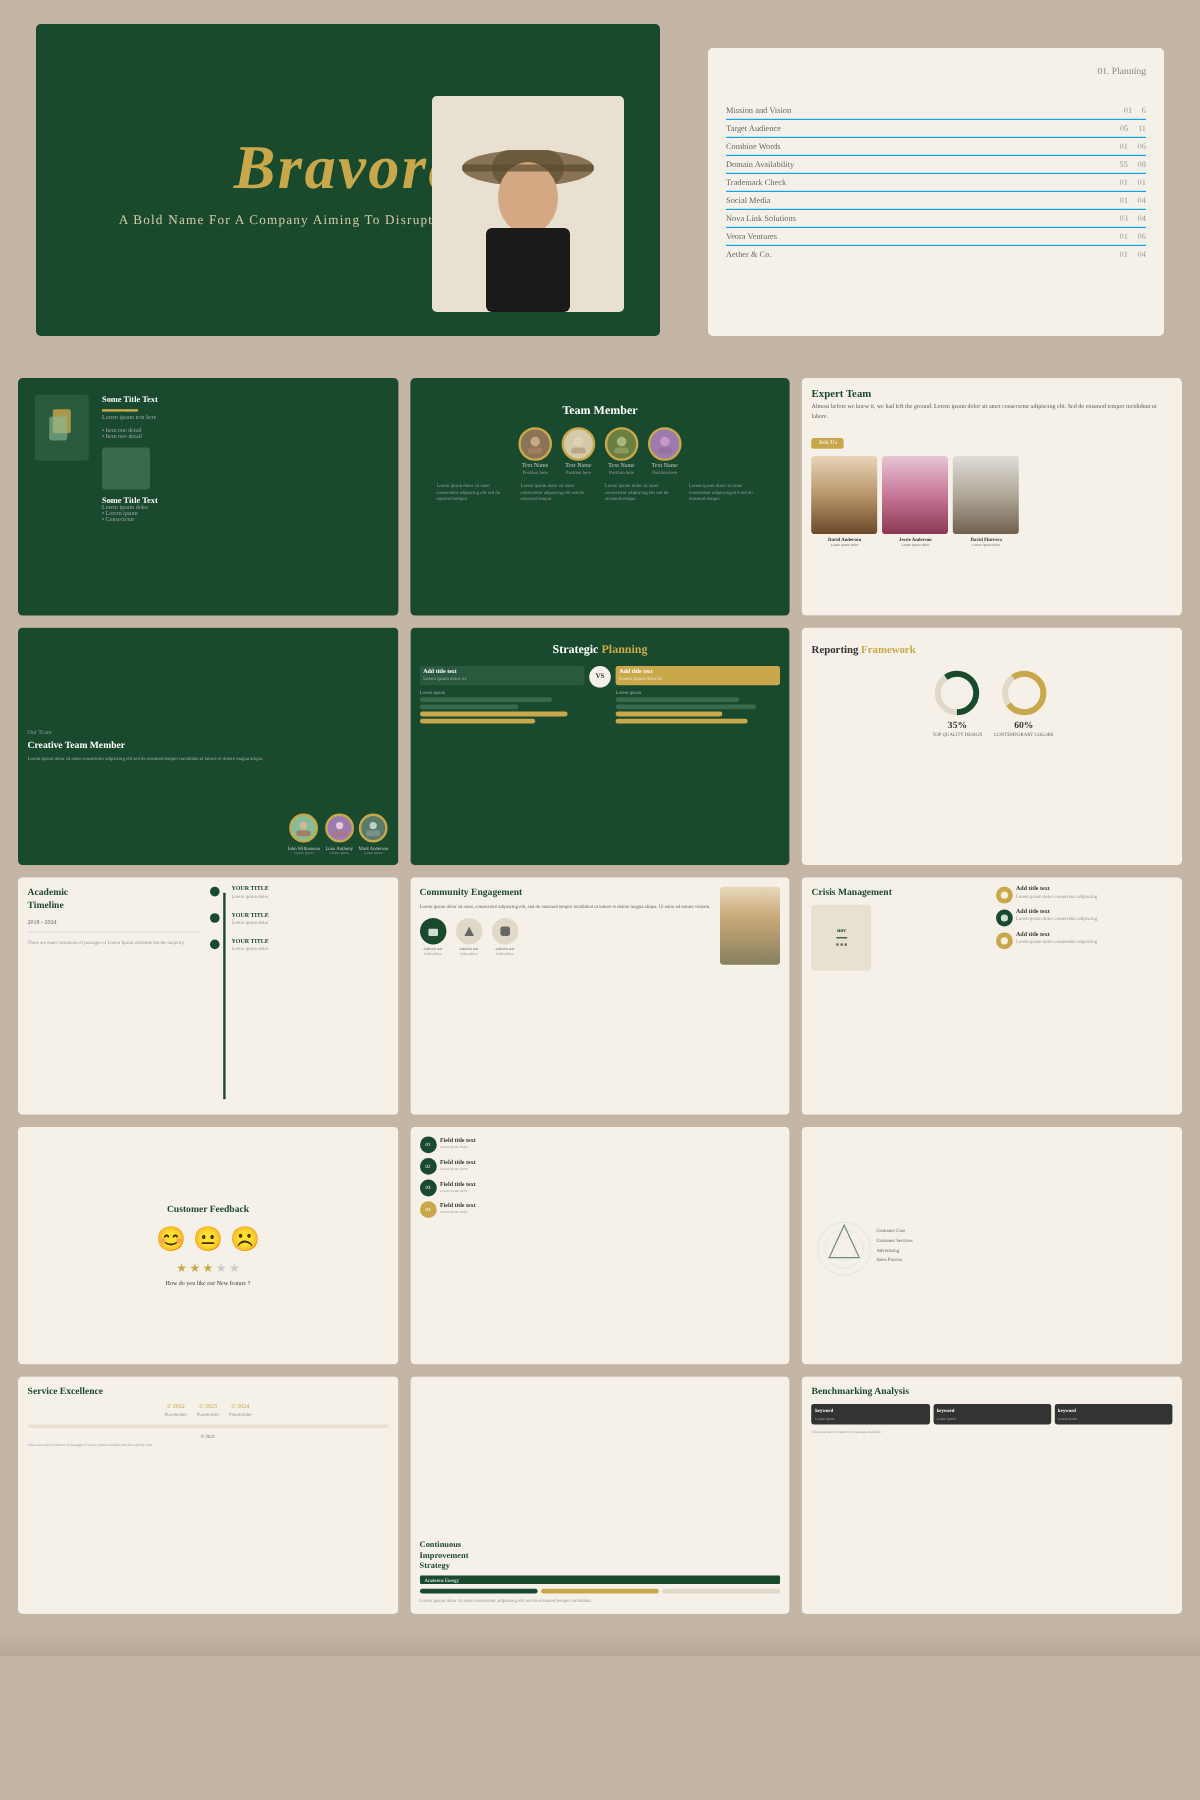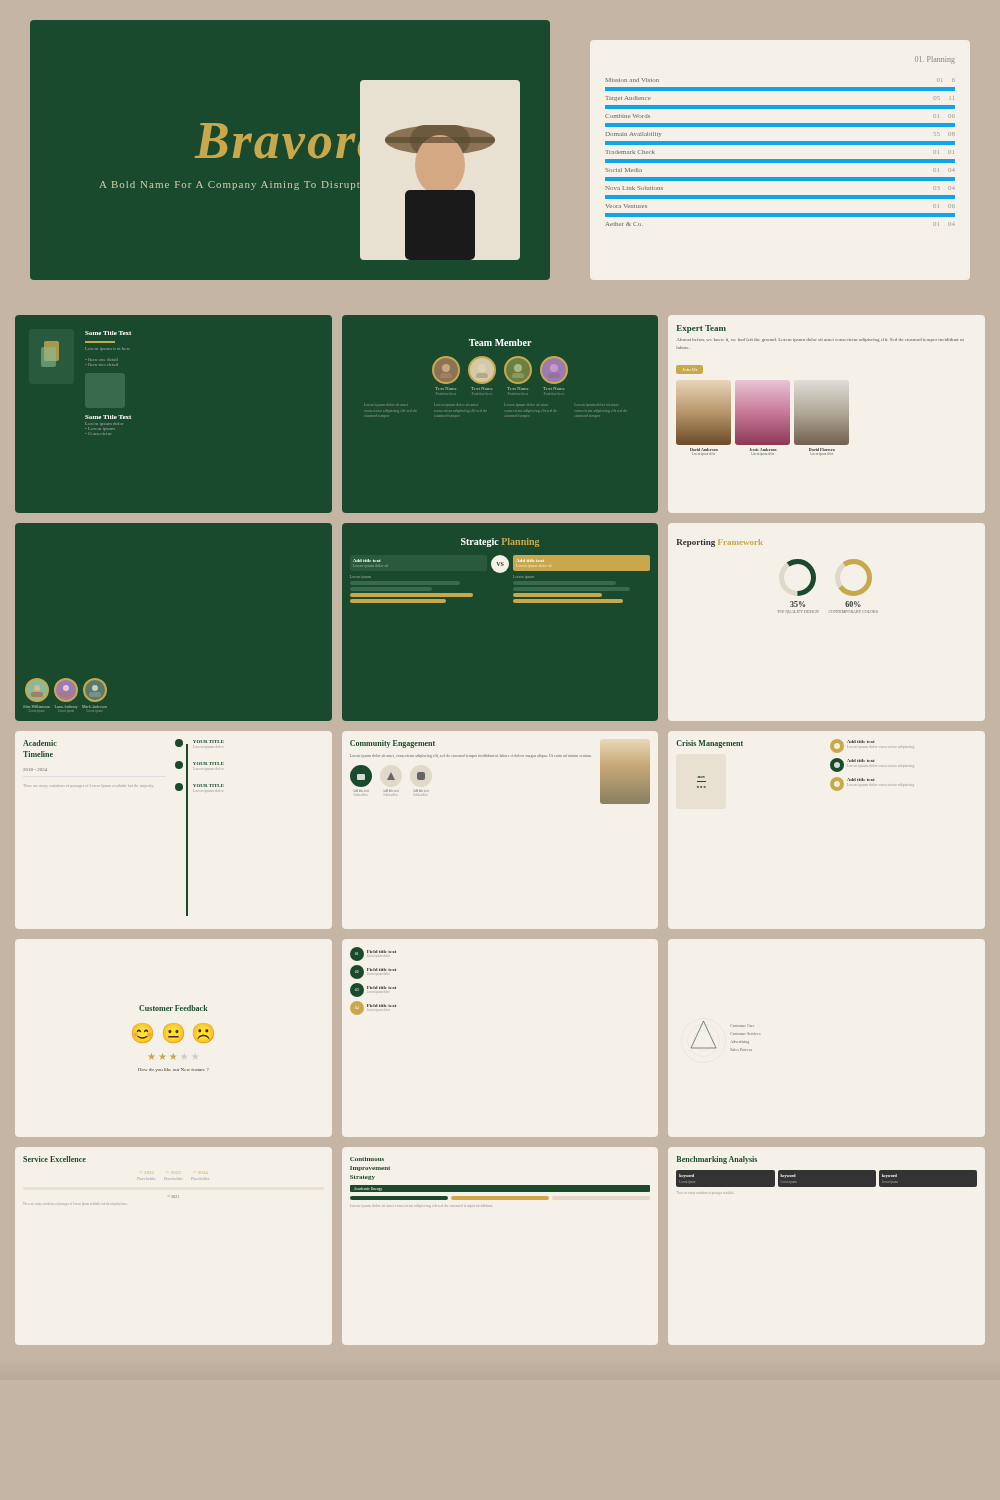--- a/index.html
+++ b/index.html
@@ -58,21 +58,21 @@
       top: 40px;
       border-radius: 4px;
       padding: 15px;
       z-index: 1;
     }
 
     .toc-label {
       font-size: 8px;
       color: #888;
       text-align: right;
-      margin-bottom: 9px;
+      margin-bottom: 21px;
     }
 
     .photo-card {
       position: absolute;
       left: 360px;
       top: 80px;
       width: 160px;
       height: 180px;
       background: #e8e0d0;
       border-radius: 4px;
@@ -80,21 +80,21 @@
       overflow: hidden;
       display: flex;
       align-items: center;
       justify-content: center;
     }
 
     .toc-row {
       display: flex;
       justify-content: space-between;
       padding: 3px 0;
-      border-bottom: 4px solid #0ea5e9;
+      border-bottom: 1px solid #0ea5e9;
       font-size: 7px;
       color: #666;
     }
 
     .toc-row:last-child { border-bottom: none; }
 
     .toc-nums {
       display: flex;
       gap: 8px;
       color: #999;
@@ -408,20 +408,25 @@
             <div style="color:#333;font-size:4px;font-weight:bold;margin-top:2px;">David Flurrera</div>
             <div style="color:#666;font-size:3px;">Lorem ipsum dolor</div>
           </div>
         </div>
       </div>
     </div>
   </div>
 
   <div class="slide-thumb slide-dark">
     <div class="slide-content" style="background:#1a4a2e;flex-direction:row;gap:6px;padding:8px;">
+      <div style="flex:1;display:flex;flex-direction:column;justify-content:center;">
+        <div style="color:#999;font-size:5px;margin-bottom:2px;">Our Team</div>
+        <div style="color:white;font-size:8px;font-weight:bold;line-height:1.2;">Creative Team Member</div>
+        <div style="color:#aaa;font-size:4px;line-height:1.4;margin-top:4px;">Lorem ipsum dolor sit amet consectetur adipiscing elit sed do eiusmod tempor incididunt ut labore et dolore magna aliqua.</div>
+      </div>
       <div style="display:flex;gap:4px;align-items:flex-end;">
         <div style="text-align:center;">
           <div class="avatar-circle" style="width:24px;height:24px;margin:0 auto;">
               <svg width="14" height="14">
                 <circle cx="7" cy="5" r="3" fill="#d4b896"></circle>
                 <rect x="1" y="9" width="12" height="5" rx="2" fill="#a08060"></rect>
               </svg>
             </div>
           <div style="color:#ccc;font-size:4px;margin-top:2px;">John Williamson</div>
           <div style="color:#999;font-size:3px;">Lorem ipsum</div>
@@ -731,21 +736,21 @@
           <div style="color:#999;font-size:4px;">Placeholder</div>
         </div>
       </div>
       <div style="background:#e8e0d0;height:3px;border-radius:2px;margin-bottom:4px;"></div>
       <div style="color:#666;font-size:4px;text-align:center;">© 2021</div>
       <div style="color:#999;font-size:3px;line-height:1.4;margin-top:3px;">There are many variations of passages of Lorem Ipsum available but the majority have.</div>
     </div>
   </div>
 
   <div class="slide-thumb slide-light">
-    <div class="slide-content" style="background:#f5f0e8;padding:8px;">
+    <div class="slide-content" style="background:#f5f0e8;padding:8px;justify-content:flex-end;">
       <div style="color:#1a4a2e;font-size:7px;font-weight:bold;margin-bottom:1px;">Continuous</div>
       <div style="color:#1a4a2e;font-size:7px;font-weight:bold;margin-bottom:1px;">Improvement</div>
       <div style="color:#1a4a2e;font-size:7px;font-weight:bold;margin-bottom:4px;">Strategy</div>
       <div style="background:#1a4a2e;color:white;font-size:4px;padding:1px 4px;border-radius:1px;display:inline-block;margin-bottom:4px;">Academic Energy</div>
       <div style="display:flex;align-items:center;gap:3px;margin-bottom:3px;">
         <div style="flex:1;height:4px;background:#1a4a2e;border-radius:2px;"></div>
         <div style="flex:1;height:4px;background:#c9a84c;border-radius:2px;"></div>
         <div style="flex:1;height:4px;background:#e0d8c8;border-radius:2px;"></div>
       </div>
       <div style="color:#999;font-size:4px;line-height:1.4;">Lorem ipsum dolor sit amet consectetur adipiscing elit sed do eiusmod tempor incididunt.</div>

